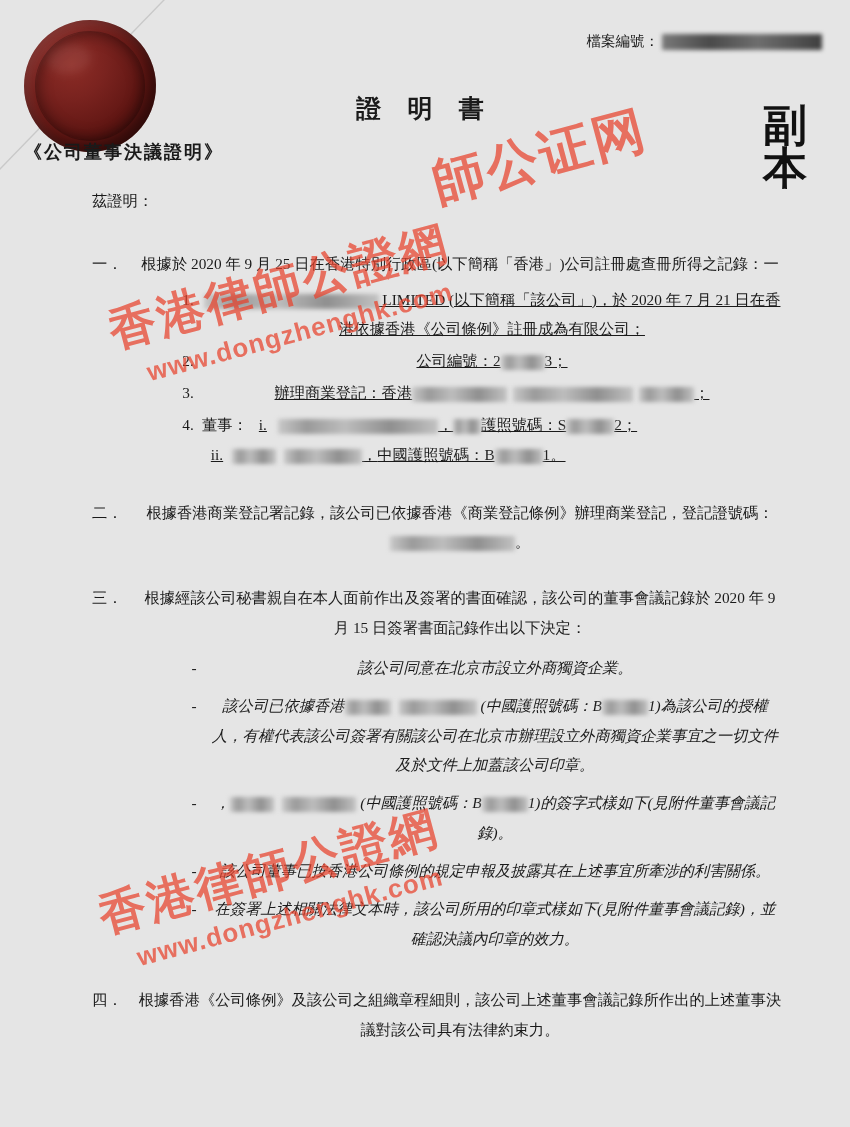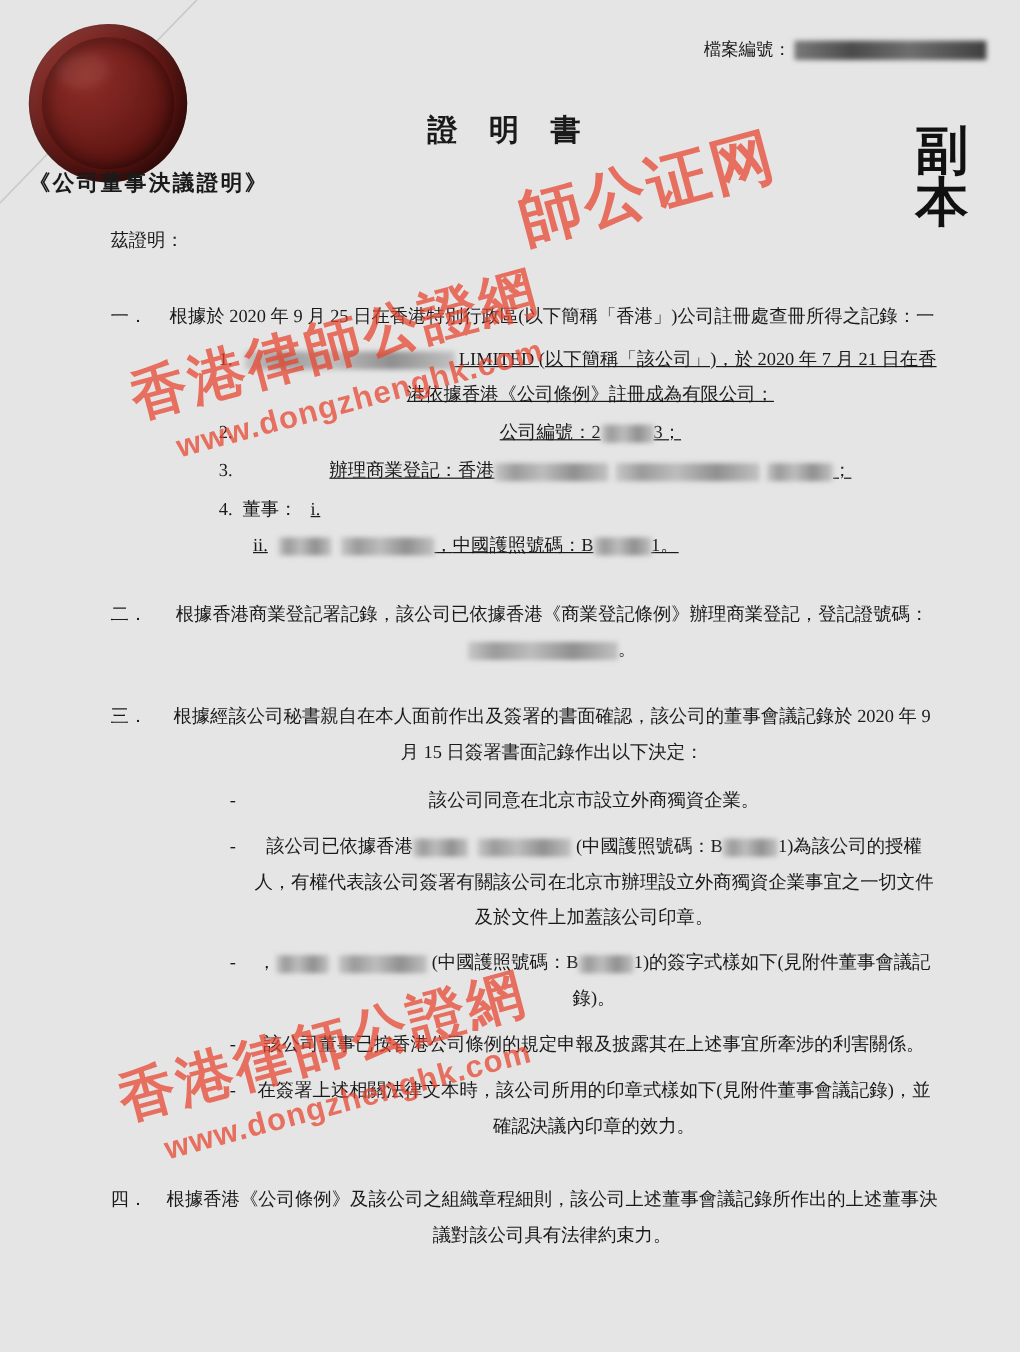--- a/index.html
+++ b/index.html
@@ -170,21 +170,21 @@
     list-style: none;
   }
   .dash-list > li {
     display: flex;
     margin-bottom: 8px;
   }
   .dash-mark {
     width: 28px;
     flex: 0 0 28px;
   }
-  .dash-text { flex: 1; }
+  .dash-text { flex: 1; font-style: italic; }
 
   
   .wm {
     position: absolute;
     pointer-events: none;
     color: #e8422c;
     font-weight: bold;
     font-family: "Liberation Sans", sans-serif;
     opacity: 0.72;
     white-space: nowrap;
@@ -267,20 +267,23 @@
               <span>辦理商業登記：香港</span><span class="redact" style="width:95px;height:15px;"></span><span style="display:inline-block;width:6px;"></span><span class="redact" style="width:120px;height:15px;"></span><span style="display:inline-block;width:6px;"></span><span class="redact" style="width:55px;height:15px;"></span><span>；</span>
             </span>
           </li>
           <li>
             <span class="sub-num">4.</span>
             <span class="sub-text">
               <span style="float:left;">董事：</span>
               <ul class="roman-list">
                 <li>
                   <span class="roman-num">i.</span>
+                  <span>
+                    <span class="redact" style="width:160px;height:15px;"></span><span>，</span><span class="redact" style="width:28px;height:15px;"></span><span>護照號碼：S</span><span class="redact" style="width:48px;height:15px;"></span><span>2；</span>
+                  </span>
                 </li>
                 <li>
                   <span class="roman-num">ii.</span>
                   <span>
                     <span class="redact" style="width:44px;height:15px;"></span><span style="display:inline-block;width:8px;"></span><span class="redact" style="width:78px;height:15px;"></span><span>，</span><span>中國護照號碼：B</span><span class="redact" style="width:48px;height:15px;"></span><span>1。</span>
                   </span>
                 </li>
               </ul>
             </span>
           </li>

